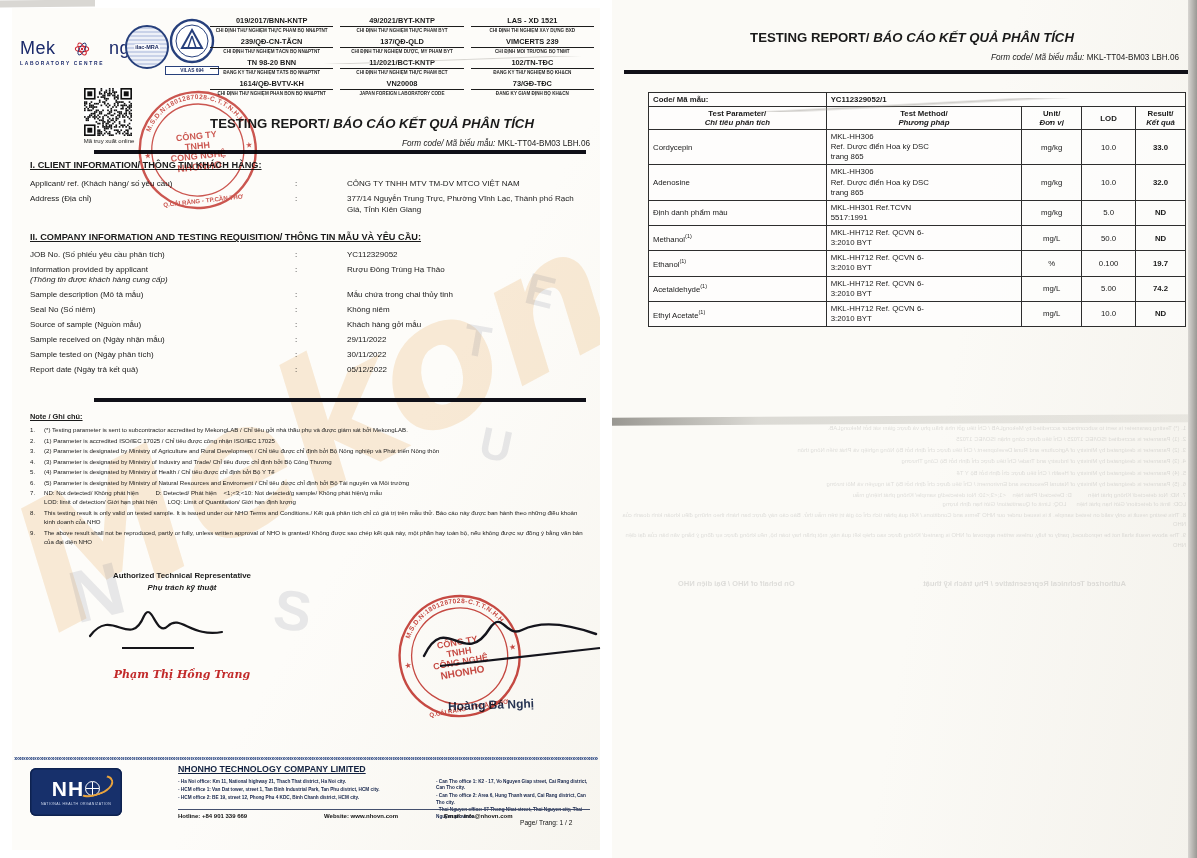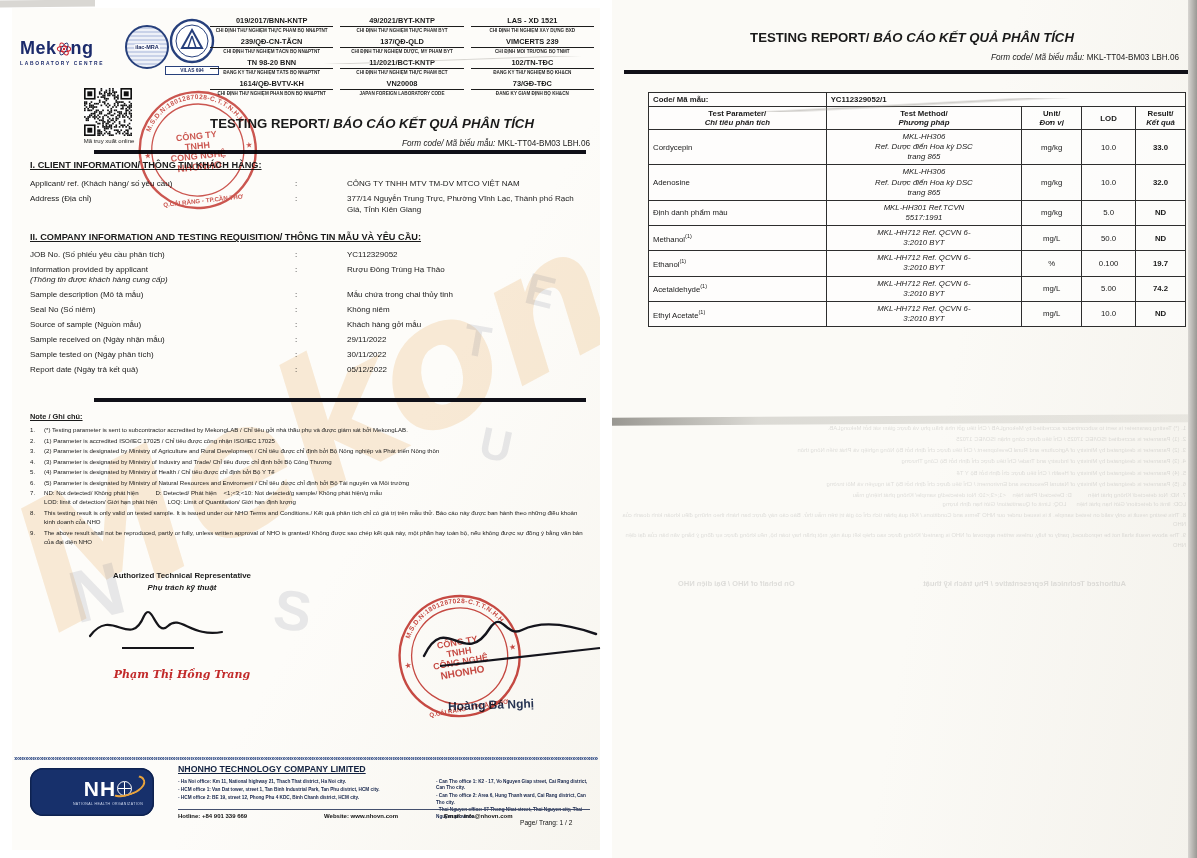--- a/index.html
+++ b/index.html
@@ -12,21 +12,21 @@
   #page-right{left:612px;top:0;width:585px;height:858px;background:linear-gradient(100deg,#fbfaf6 55%,#f4f2ec);}
   .edge-strip{position:absolute;left:1188px;top:0;width:9px;height:858px;background:linear-gradient(90deg,#d8d6d2,#9a9894);}
   .corner-sliver{position:absolute;left:0;top:0;width:95px;height:7px;background:#d9d7d3;transform:rotate(-.6deg);}
 
   
   .rule{position:absolute;height:4px;background:#101018;}
   .crease{position:absolute;pointer-events:none;}
 
   
   .mekong{position:absolute;left:8px;top:30px;width:110px;color:#1b2a6b;}
-  .mekong .word{font-size:18px;font-weight:bold;letter-spacing:.5px;display:flex;align-items:center;}
+  .mekong .word{font-size:18px;font-weight:normal;letter-spacing:.5px;display:flex;align-items:center;justify-content:space-between;}
   .mekong .atom{width:16px;height:16px;display:inline-block;margin:0 -1px;}
   .mekong .sub{font-size:4.9px;font-weight:bold;letter-spacing:1.7px;margin-top:2px;color:#1b2a6b;}
   .ilac{position:absolute;left:113px;top:17px;width:40px;height:40px;border-radius:50%;border:2px solid #27407c;
         display:flex;align-items:center;justify-content:center;
         background:repeating-linear-gradient(0deg,#eef1f8 0 2px,#c9d2e8 2px 4px);}
   .ilac span{font-size:5.5px;font-weight:bold;color:#16265c;background:rgba(255,255,255,.85);padding:0 1px;border-radius:2px;}
   .vilas{position:absolute;left:157px;top:10px;width:46px;height:46px;}
   .vilas-label{position:absolute;left:153px;top:58px;width:52px;text-align:center;border:1px solid #27407c;
         font-size:4.8px;font-weight:bold;color:#16265c;background:#fff;padding:1px 0;}
   #acc-cols{position:absolute;left:198px;top:8px;width:384px;display:flex;gap:7px;}
@@ -71,22 +71,22 @@
   #sig-mark-right{position:absolute;left:398px;top:596px;z-index:3;}
   #sig-name-left{position:absolute;left:55px;top:660px;width:230px;text-align:center;
       font-family:"DejaVu Serif",serif;font-style:italic;font-weight:bold;font-size:11px;color:#c22a2a;}
   #sig-name-right{position:absolute;left:436px;top:690px;font-size:12px;font-weight:bold;color:#273452;transform:rotate(-2deg);}
   .stamp-slot{position:absolute;z-index:2;mix-blend-mode:multiply;}
   #stamp-title{left:126px;top:82px;transform:rotate(-6deg);opacity:.82;}
   #stamp-sig{left:386px;top:586px;transform:rotate(-10deg);opacity:.88;}
 
   .chevrons{position:absolute;left:2px;top:746px;width:584px;overflow:hidden;white-space:nowrap;
       font-size:7.5px;font-weight:bold;color:#24407e;letter-spacing:-.5px;}
-  #nho-logo{position:absolute;left:18px;top:760px;width:92px;height:48px;background:#17306b;border-radius:13px;
-      display:flex;flex-direction:column;align-items:center;justify-content:center;box-shadow:0 0 0 1.5px #0e2250 inset;padding-left:32px;}
+  #nho-logo{position:absolute;left:18px;top:760px;width:92px;height:48px;background:#17306b;border-radius:6px;
+      display:flex;flex-direction:column;align-items:center;justify-content:center;box-shadow:0 0 0 1.5px #0e2250 inset;}
   #nho-logo .big{color:#fff;font-size:21px;font-weight:bold;letter-spacing:1px;line-height:1;display:flex;align-items:center;}
   #nho-logo .globe{width:13px;height:13px;border-radius:50%;border:1.6px solid #fff;position:relative;margin-left:1px;
       background:
         linear-gradient(0deg,transparent 45%,#fff 45% 55%,transparent 55%),
         linear-gradient(90deg,transparent 45%,#fff 45% 55%,transparent 55%);}
   #nho-logo .swoosh{position:absolute;width:34px;height:16px;border:2px solid #e8a33d;border-top-color:transparent;border-left-color:transparent;
       border-radius:50%;right:8px;top:8px;transform:rotate(-18deg);}
   #nho-logo .sub{color:#cfd8ee;font-size:3.5px;letter-spacing:.4px;margin-top:3px;}
   #footer-company{position:absolute;left:166px;top:756px;font-size:8.8px;font-weight:bold;text-decoration:underline;color:#12213f;}
   .office-col{position:absolute;top:771px;display:flex;flex-direction:column;gap:1.5px;}
@@ -116,21 +116,21 @@
   #form-right .lbl{font-style:italic;}
   #rule-right{left:12px;top:70px;width:566px;}
 
   #result-table{position:absolute;left:36px;top:92px;border-collapse:collapse;width:538px;background:rgba(255,255,255,.65);}
   #result-table td,#result-table th{border:1.2px solid #2e2e2e;padding:2px 4px;font-size:7.8px;vertical-align:middle;}
   .hdr-en{font-weight:bold;display:block;}
   .hdr-vi{font-weight:bold;font-style:italic;display:block;}
   th{text-align:center;}
   td.c{text-align:center;}
   td.param{text-align:left;padding-left:6px;}
-  td.method{text-align:center;white-space:pre-line;line-height:1.3;font-style:italic;}
+  td.method{white-space:pre-line;line-height:1.3;}
   td.result{text-align:center;font-weight:bold;}
   .meta-label{font-weight:bold;}
   .meta-value{font-weight:bold;}
   sup{font-size:5.5px;}
 
   #ghost{position:absolute;left:6px;top:424px;width:568px;transform:scaleX(-1);opacity:.20;color:#6a6a6a;
       filter:blur(.4px);display:flex;flex-direction:column;gap:2px;font-size:5.9px;line-height:1.55;}
   .ghost-line{white-space:pre-line;}
   .ghost-sigs{display:flex;justify-content:space-between;margin-top:26px;padding:0 60px;font-weight:bold;font-size:7.5px;text-align:center;}
 

